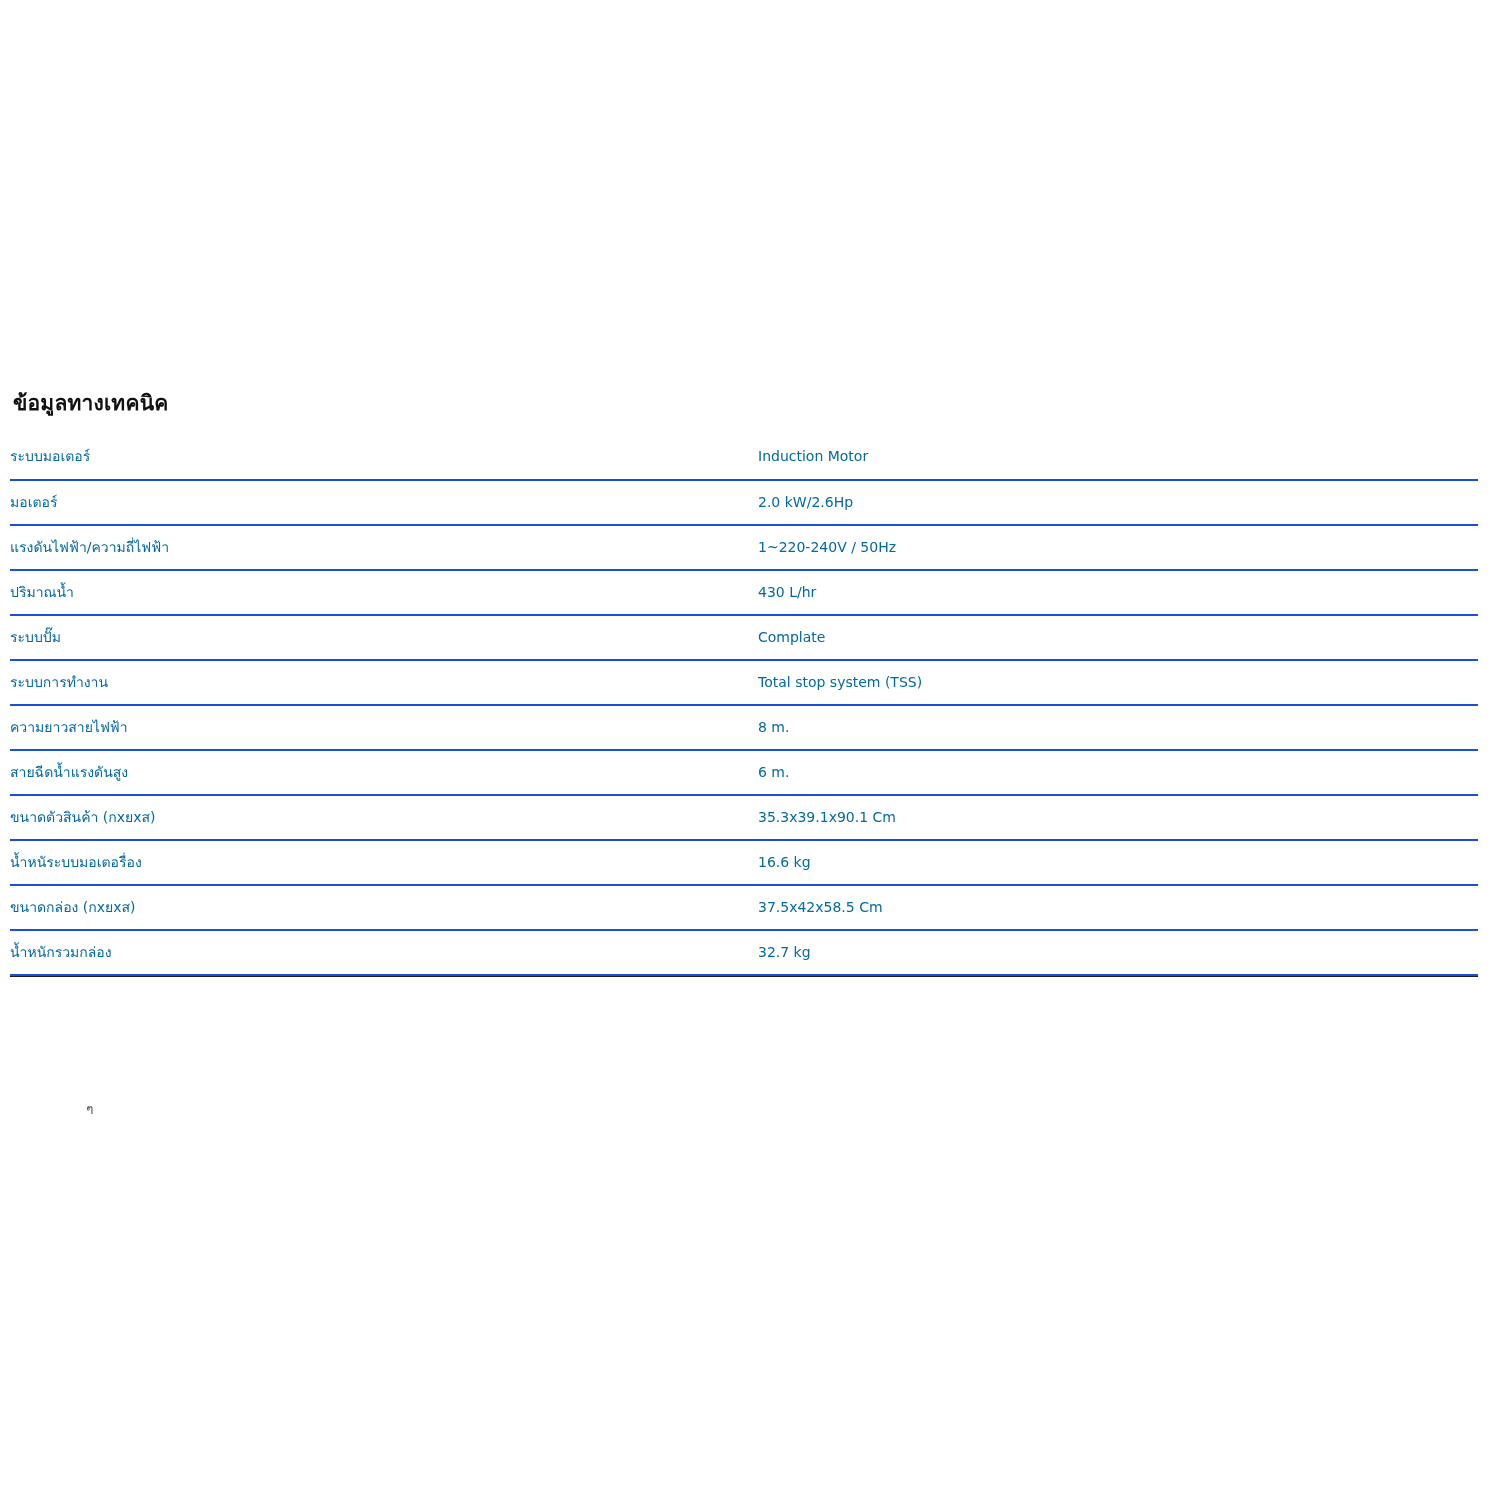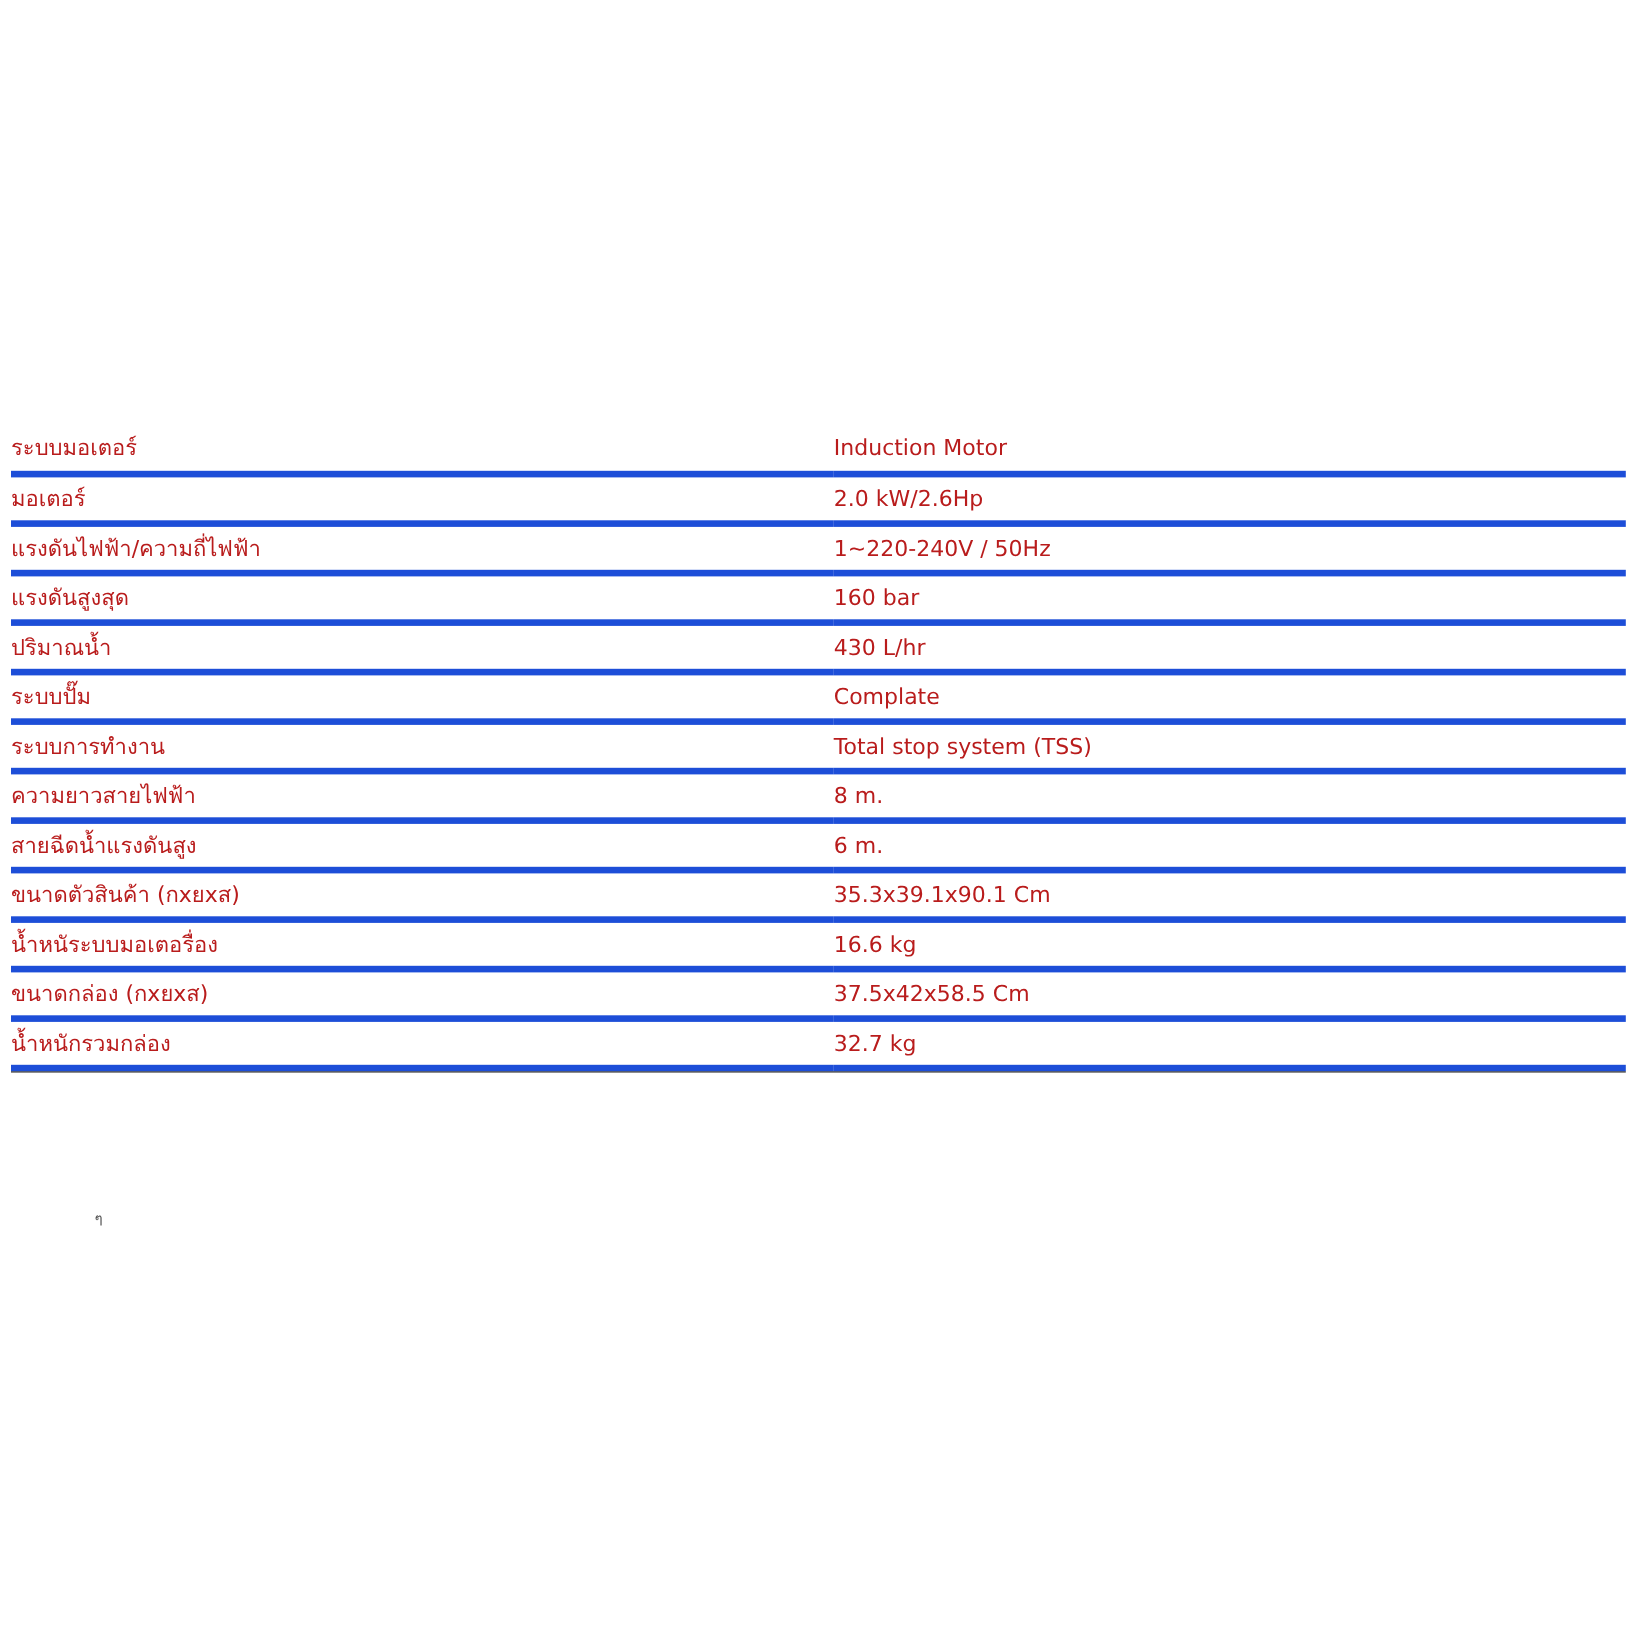--- a/index.html
+++ b/index.html
@@ -32,25 +32,25 @@
   }
   table.spec-table {
     border-collapse: collapse;
     width: 1468px;
     table-layout: fixed;
   }
   table.spec-table tr {
     height: 45px;
   }
   table.spec-table td {
-    font-size: 20px;
-    color: #b91c1c;
+    font-size: 14px;
+    color: #0369a1;
     vertical-align: middle;
     padding: 0;
-    border-bottom: 6px solid #1d4ed8;
+    border-bottom: 2px solid #1d4ed8;
     line-height: 1.25;
   }
   table.spec-table tr:first-child td {
     border-top: none;
   }
   td.label-cell {
     width: 748px;
     padding-left: 28px;
   }
   td.value-cell {
@@ -70,37 +70,34 @@
     color: #555;
     font-size: 14px;
     line-height: 10px;
     overflow: hidden;
   }
 </style>
 </head>
 <body>
 
 <div class="spec-block">
+  <div class="spec-title">ข้อมูลทางเทคนิค</div>
   <table class="spec-table">
     <tbody>
         <tr>
           <td class="label-cell">ระบบมอเตอร์</td>
           <td class="value-cell">Induction Motor</td>
         </tr>
         <tr>
           <td class="label-cell">มอเตอร์</td>
           <td class="value-cell">2.0 kW/2.6Hp</td>
         </tr>
         <tr>
           <td class="label-cell">แรงดันไฟฟ้า/ความถี่ไฟฟ้า</td>
           <td class="value-cell">1~220-240V / 50Hz</td>
-        </tr>
-        <tr>
-          <td class="label-cell">แรงดันสูงสุด</td>
-          <td class="value-cell">160 bar</td>
         </tr>
         <tr>
           <td class="label-cell">ปริมาณน้ำ</td>
           <td class="value-cell">430 L/hr</td>
         </tr>
         <tr>
           <td class="label-cell">ระบบปั๊ม</td>
           <td class="value-cell">Complate</td>
         </tr>
         <tr>

